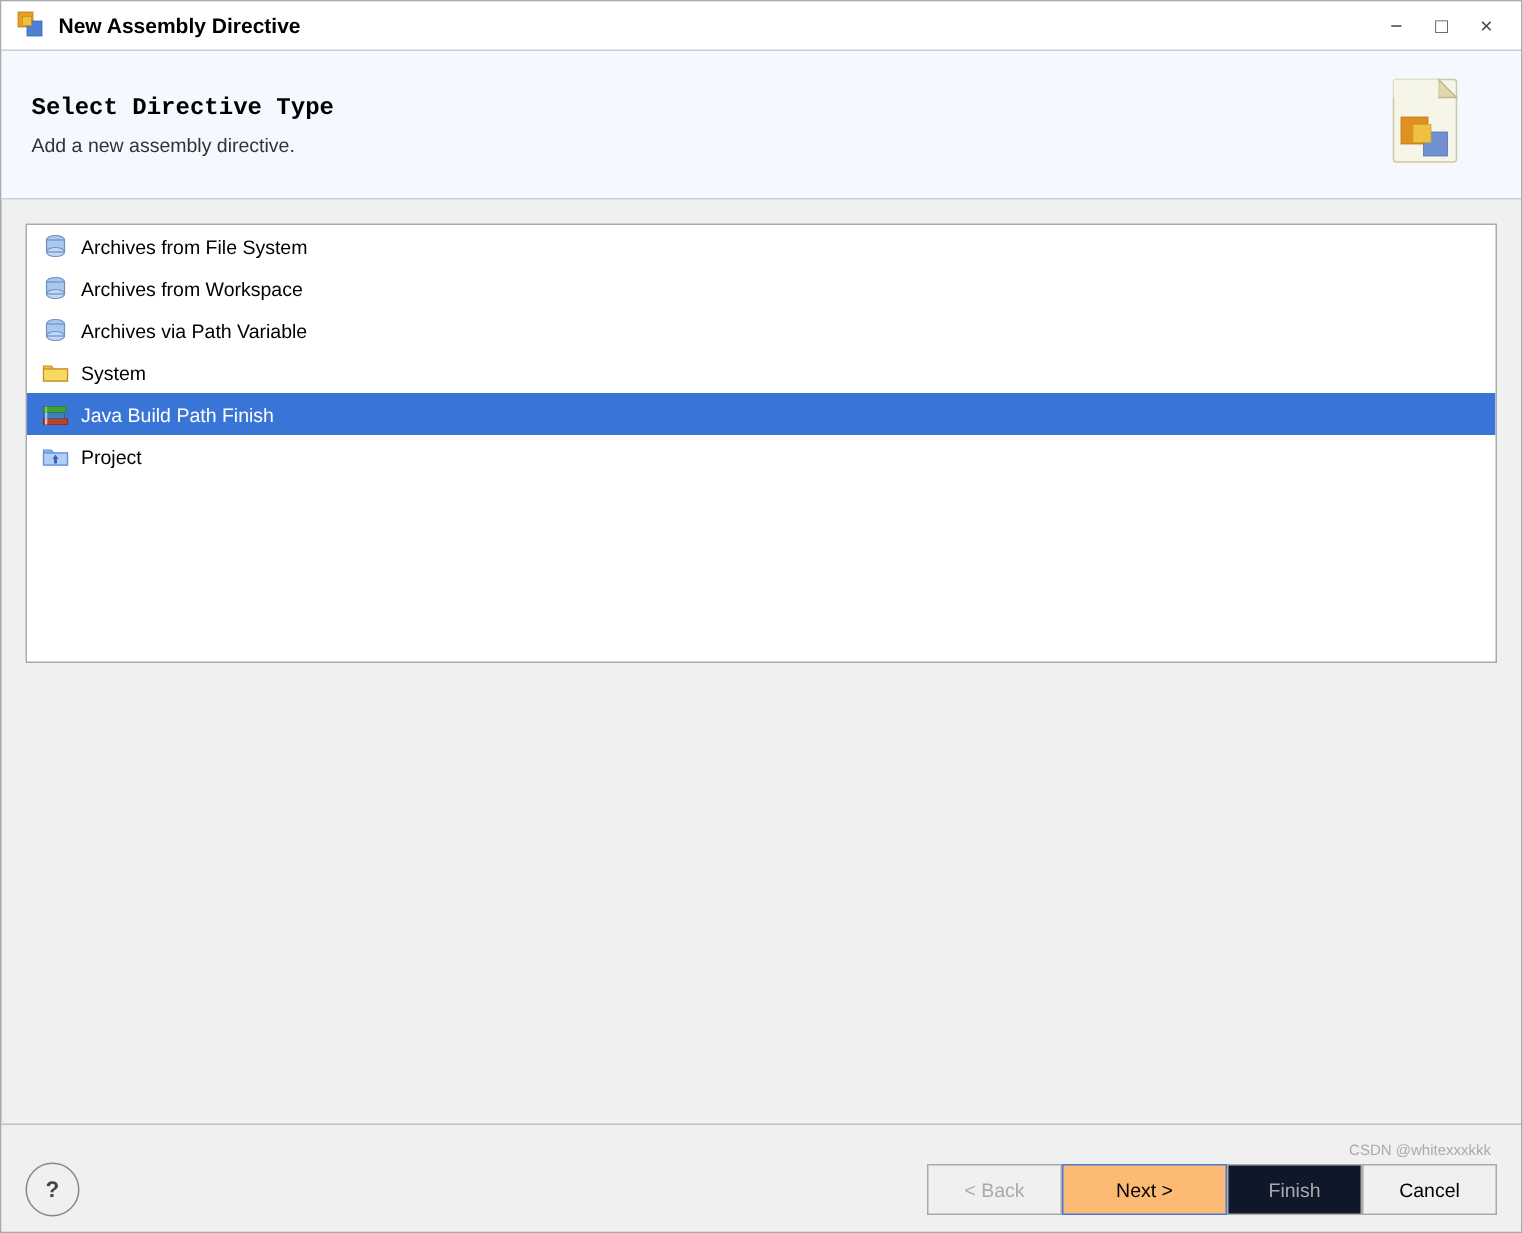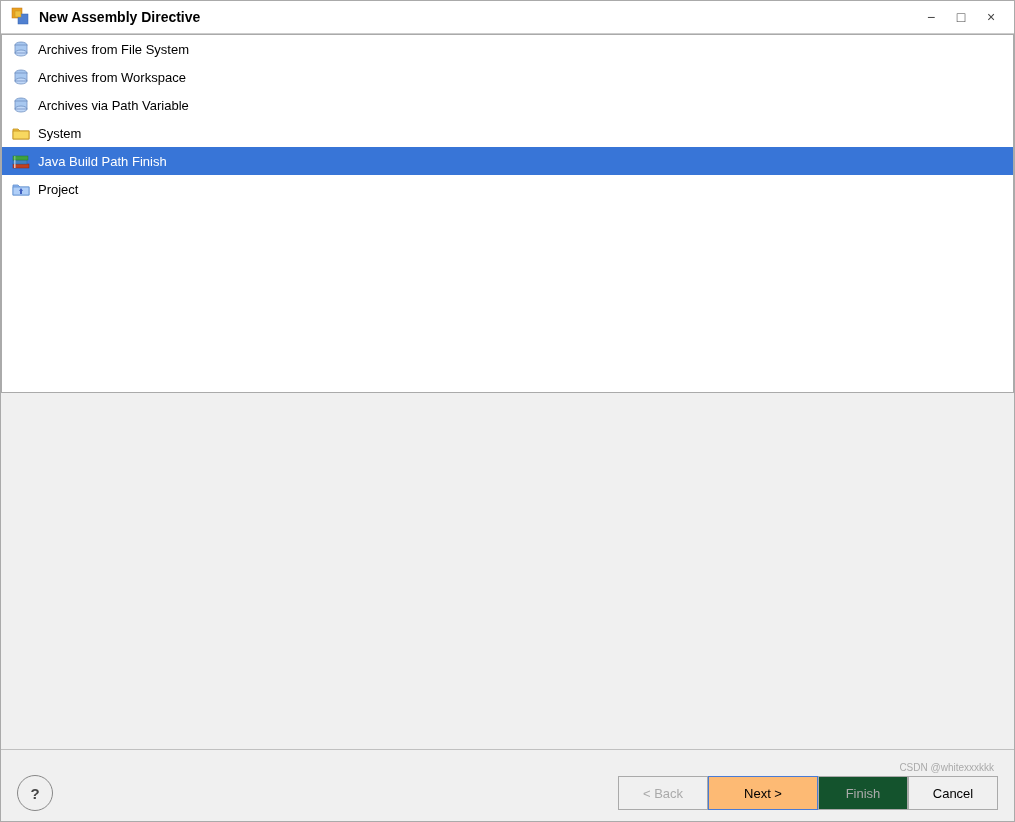--- a/index.html
+++ b/index.html
@@ -97,20 +97,21 @@
     }
 
     .header-icon-area {
       width: 80px;
       height: 70px;
       flex-shrink: 0;
     }
 
     .content-area {
       flex: 1;
+      padding: 16px;
       display: flex;
       flex-direction: column;
     }
 
     .list-container {
       flex: 1;
       border: 1px solid #aaa;
       background: #ffffff;
       overflow-y: auto;
     }
@@ -191,21 +192,21 @@
       font-size: 13px;
       color: #000;
       font-weight: 500;
     }
 
     .finish-btn {
       min-width: 90px;
       height: 34px;
       padding: 0 16px;
       border: 1px solid #aaa;
-      background: #14532d;
+      background: #0f172a;
       cursor: pointer;
       font-size: 13px;
       color: #aaa;
     }
 
     .cancel-btn {
       min-width: 90px;
       height: 34px;
       padding: 0 16px;
       border: 1px solid #aaa;
@@ -239,20 +240,38 @@
       <rect x="4" y="4" width="6" height="6" fill="#f0c040" stroke="#c09020" stroke-width="0.5"></rect>
     </svg>
     <span class="title-text">New Assembly Directive</span>
     <div class="window-controls">
       <button class="window-btn">−</button>
       <button class="window-btn">□</button>
       <button class="window-btn close">×</button>
     </div>
   </div>
 
+  <div class="header-section">
+    <div class="header-text">
+      <div class="header-title">Select Directive Type</div>
+      <div class="header-subtitle">Add a new assembly directive.</div>
+    </div>
+    <div class="header-icon-area">
+      <svg viewBox="0 0 80 70" xmlns="http://www.w3.org/2000/svg" width="80" height="70">
+
+        <rect x="15" y="5" width="42" height="55" rx="2" fill="#f5f5e8" stroke="#d0c8a0" stroke-width="1"></rect>
+        <polygon points="45,5 57,17 45,17" fill="#e0d8b0" stroke="#c0b890" stroke-width="1"></polygon>
+        <rect x="15" y="5" width="30" height="12" fill="#f5f5e8" stroke="none"></rect>
+
+        <rect x="20" y="30" width="18" height="18" fill="#e09020" stroke="#c07010" stroke-width="0.5"></rect>
+        <rect x="35" y="40" width="16" height="16" fill="#7090d0" stroke="#5070b0" stroke-width="0.5"></rect>
+        <rect x="28" y="35" width="12" height="12" fill="#f0c040" stroke="#d0a020" stroke-width="0.5"></rect>
+      </svg>
+    </div>
+  </div>
 
   <div class="content-area">
     <div class="list-container">
 
       <div class="list-item">
         <svg class="list-item-icon" viewBox="0 0 18 18">
           <ellipse cx="9" cy="5" rx="6" ry="3" fill="#a8c8f0" stroke="#7090c0" stroke-width="0.8"></ellipse>
           <rect x="3" y="5" width="12" height="8" fill="#a8c8f0" stroke="none"></rect>
           <ellipse cx="9" cy="13" rx="6" ry="3" fill="#c0d8f8" stroke="#7090c0" stroke-width="0.8"></ellipse>
           <rect x="3" y="5" width="12" height="8" fill="none" stroke="#7090c0" stroke-width="0.8"></rect>

